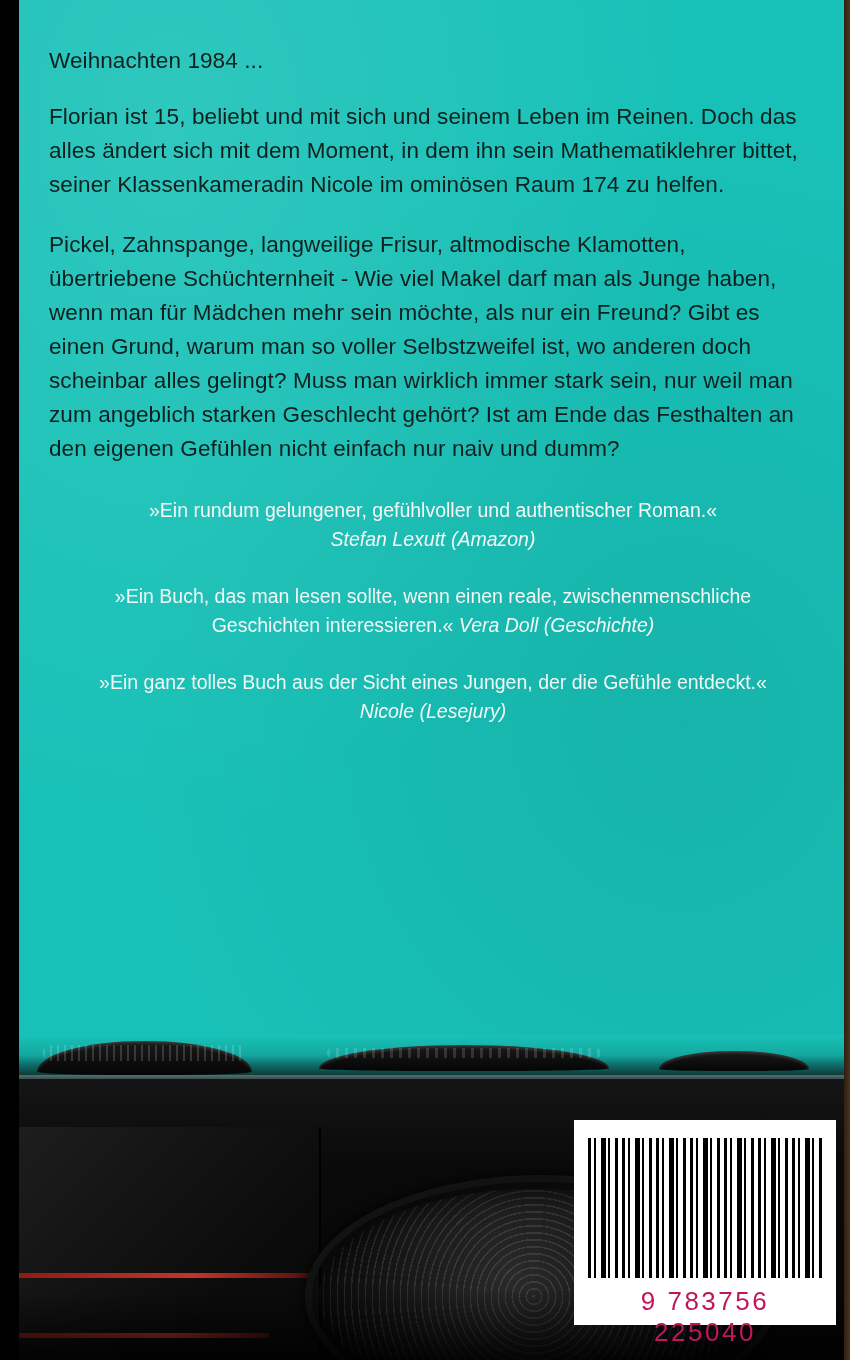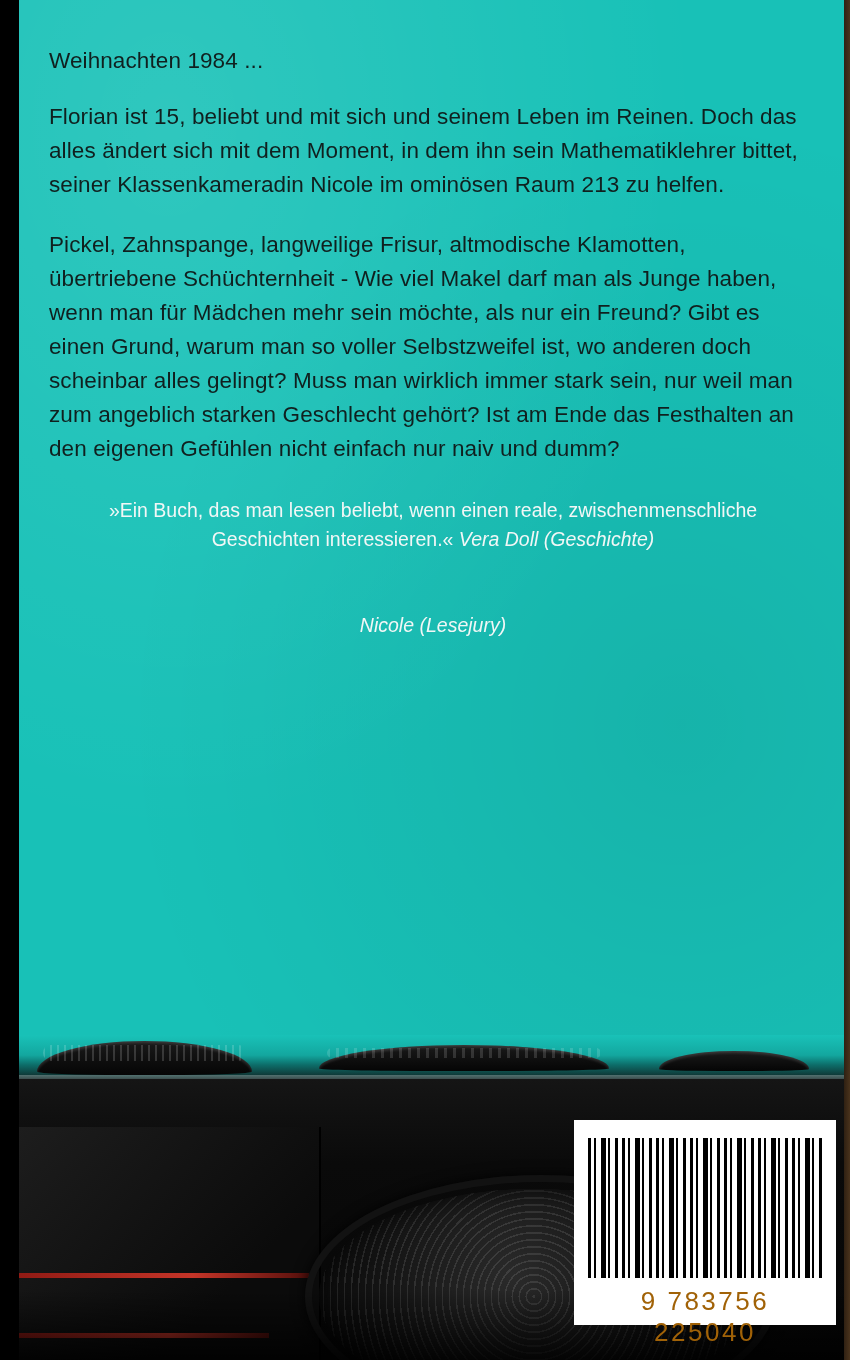--- a/index.html
+++ b/index.html
@@ -212,21 +212,21 @@
       #000 13px 18px, #fff 18px 20px,
       #000 20px 22px, #fff 22px 27px,
       #000 27px 30px, #fff 30px 34px
     );
   }
   .barcode-number {
     text-align: center;
     font-family: "Liberation Sans", sans-serif;
     font-size: 26px;
     letter-spacing: 2.5px;
-    color: #a16207;
+    color: #be185d;
     margin-top: 8px;
     font-weight: 400;
   }
 </style>
 </head>
 <body>
 
 <div id="cover">
 
   <div class="teal-panel"></div>
@@ -245,29 +245,35 @@
       <div class="speaker-ring"></div>
       <div class="speaker-grille"></div>
       <div class="dark-bottom-fade"></div>
     </div>
   </div>
 
   <div class="spine-edge"></div>
 
   <div class="text-block">
     <p class="para first">Weihnachten 1984 ...</p>
-    <p class="para lead">Florian ist 15, beliebt und mit sich und seinem Leben im Reinen. Doch das alles ändert sich mit dem Moment, in dem ihn sein Mathematiklehrer bittet, seiner Klassenkameradin Nicole im ominösen Raum 213 zu helfen.</p>
+    <p class="para lead">Florian ist 15, beliebt und mit sich und seinem Leben im Reinen. Doch das alles ändert sich mit dem Moment, in dem ihn sein Mathematiklehrer bittet, seiner Klassenkameradin Nicole im ominösen Raum 174 zu helfen.</p>
     <p class="para">Pickel, Zahnspange, langweilige Frisur, altmodische Klamotten, übertriebene Schüchternheit - Wie viel Makel darf man als Junge haben, wenn man für Mädchen mehr sein möchte, als nur ein Freund? Gibt es einen Grund, warum man so voller Selbstzweifel ist, wo anderen doch scheinbar alles gelingt? Muss man wirklich immer stark sein, nur weil man zum angeblich starken Geschlecht gehört? Ist am Ende das Festhalten an den eigenen Gefühlen nicht einfach nur naiv und dumm?</p>
 
     <div class="quotes">
       <p class="quote">
-        <span>»Ein Buch, das man lesen beliebt, wenn einen reale, zwischenmenschliche Geschichten interessieren.«</span>
+        <span>»Ein rundum gelungener, gefühlvoller und authentischer Roman.«</span>
+        <br>
+        <span class="src">Stefan Lexutt (Amazon)</span>
+      </p>
+      <p class="quote">
+        <span>»Ein Buch, das man lesen sollte, wenn einen reale, zwischenmenschliche Geschichten interessieren.«</span>
         <span class="src">Vera Doll (Geschichte)</span>
       </p>
       <p class="quote">
+        <span>»Ein ganz tolles Buch aus der Sicht eines Jungen, der die Gefühle entdeckt.«</span>
         <br>
         <span class="src">Nicole (Lesejury)</span>
       </p>
     </div>
   </div>
 
   <div class="barcode-box">
     <div class="bars"></div>
     <div class="barcode-number">9 783756 225040</div>
   </div>

